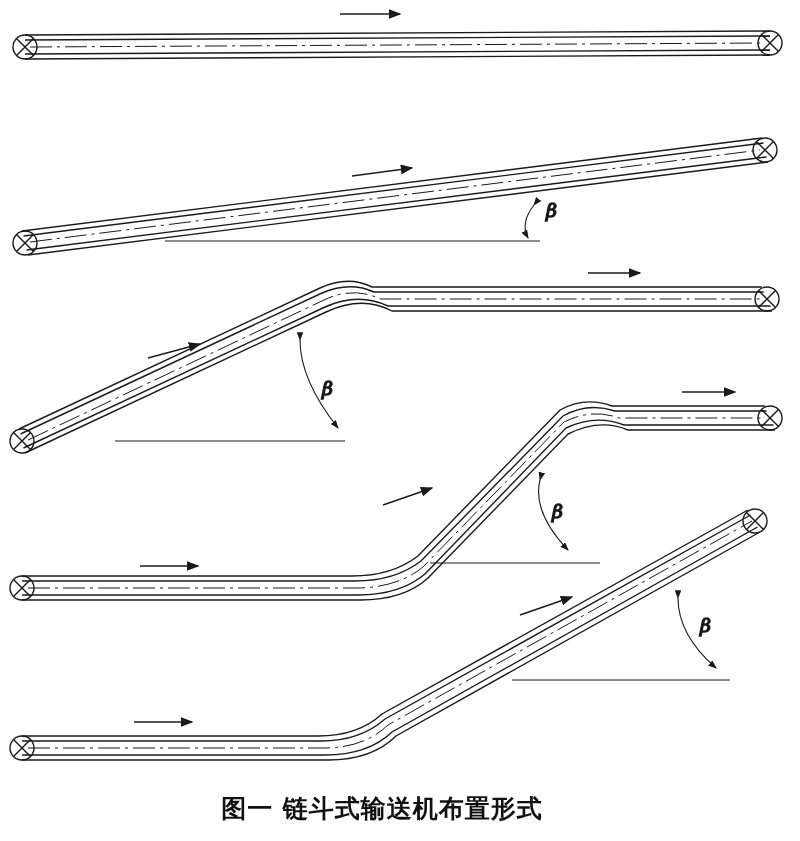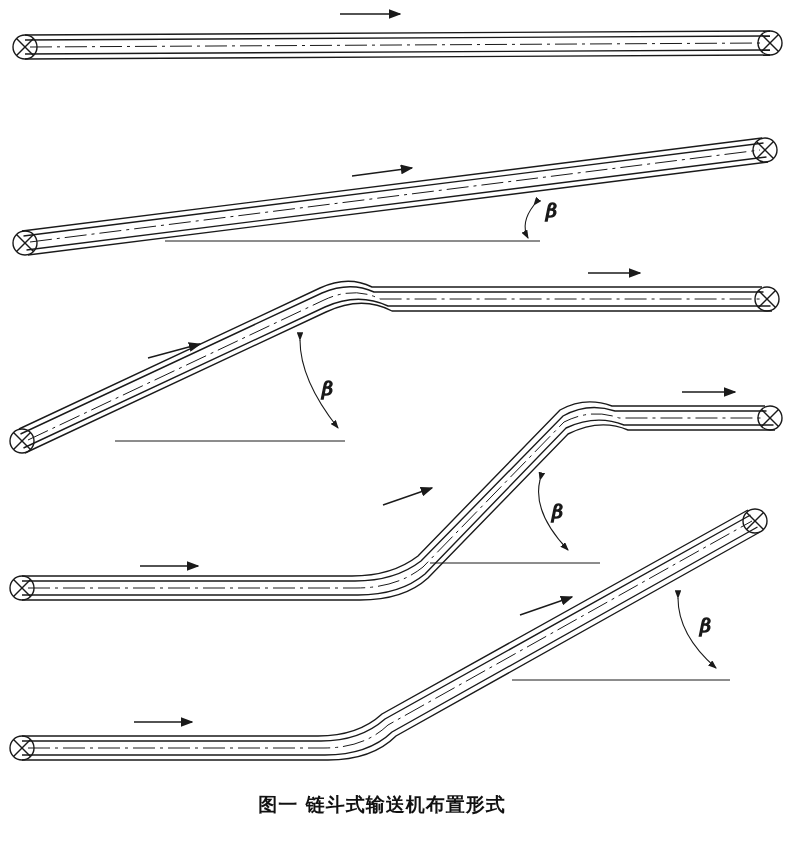--- a/index.html
+++ b/index.html
@@ -27,21 +27,21 @@
     height: 841px;
     display: block;
   }
   .caption {
     position: absolute;
     left: 0;
     top: 792px;
     width: 764px;
     text-align: center;
     font-family: "DejaVu Sans", "Liberation Sans", sans-serif;
-    font-size: 19px;
+    font-size: 25px;
     font-weight: bold;
     color: #111111;
     letter-spacing: 1px;
   }
   .beta-label {
     font-family: "DejaVu Serif", "Liberation Serif", serif;
     font-size: 19px;
     font-style: italic;
     fill: #111111;
   }

